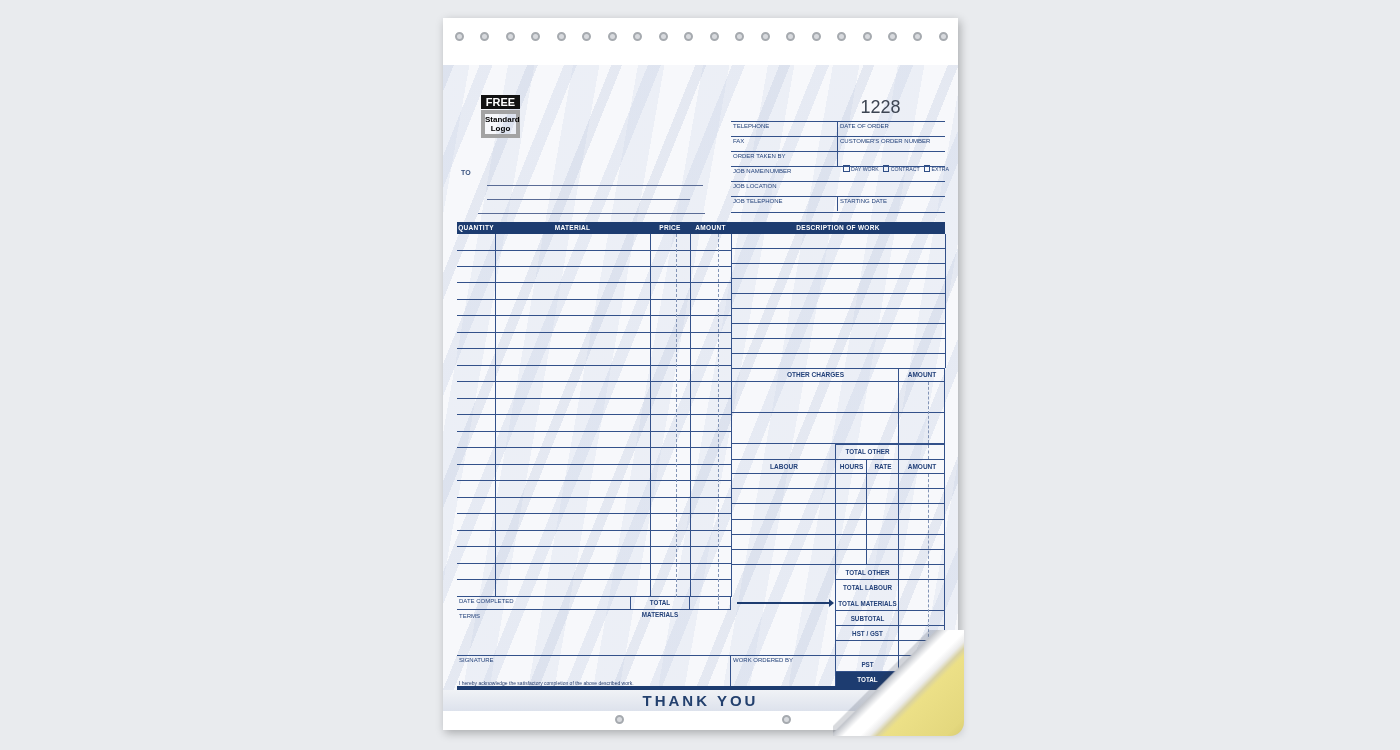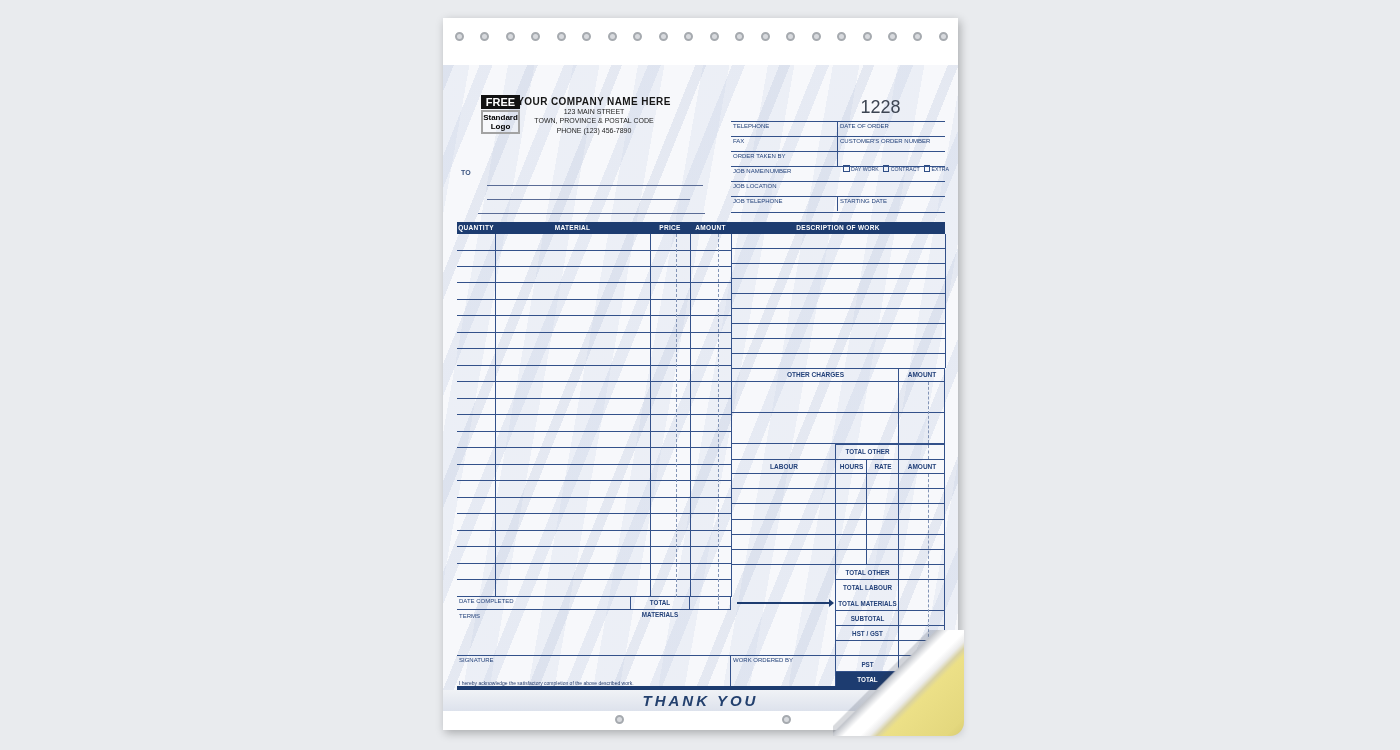--- a/index.html
+++ b/index.html
@@ -27,21 +27,21 @@
   .rowlines-1525{background:repeating-linear-gradient(to bottom, transparent 0 14.25px, #33518a 14.25px 15.25px);}
   .boldnavy{font-weight:bold;color:#24427a;}
   .totrow{position:absolute;left:0;width:63px;text-align:center;font-size:6.3px;font-weight:bold;color:#24427a;height:15.25px;line-height:15.25px;}
   .cb{display:inline-block;width:4.5px;height:4.5px;border:1px solid #2f4e86;margin-right:1.5px;vertical-align:-0.5px;}
   .cbl{font-size:5.2px;color:#24427a;margin-right:4px;}
   .fieldrow{position:absolute;left:0;width:214px;height:15px;border-top:1px solid #33518a;box-sizing:border-box;}
   .fl{position:absolute;left:2px;top:1px;}
   .curl{position:absolute;left:390px;top:612px;width:131px;height:106px;z-index:30;border-bottom-right-radius:14px;
     background:linear-gradient(135deg, rgba(0,0,0,0) 0 40%, rgba(40,50,70,.18) 41% 43%, #c3c6cc 44%, #ffffff 49% 56%, #ececec 60%, #d9d2a2 63%, #ece087 66%, #e4d87e 92%, #d9cc72 100%);}
   .thanks{position:absolute;left:0;top:672px;width:515px;height:21px;background:linear-gradient(to bottom,#f0f2f6,#dde2ec);
-    text-align:center;font-size:15px;letter-spacing:3px;font-weight:bold;color:#23406e;line-height:21px;font-style:italic;}
+    text-align:center;font-size:15px;letter-spacing:3px;font-weight:bold;color:#23406e;line-height:21px;}
 </style>
 </head>
 <body>
 
 <div class="stage">
   <div class="paper">
 
     <div class="pinfeed">
       <div class="holes-row">
         <i class="hole"></i>
@@ -66,32 +66,26 @@
           <i class="hole"></i>
       </div>
     </div>
 
     <div class="texture"></div>
 
     <div class="abs" style="left:395px;top:79px;width:85px;text-align:center;font-size:18px;color:#3d4552;">1228</div>
 
     <div class="abs" style="left:38px;top:77px;width:39px;border-radius:8px;">
       <div style="background:#121212;color:#fff;font-size:11px;font-weight:bold;text-align:center;padding:1px 0;">FREE</div>
-      <div style="border:2px solid #a3a3a3;text-align:center;font-size:8px;font-weight:bold;line-height:1.15;padding:1px 0;margin-top:1px;">
+      <div style="border:4px solid #a3a3a3;text-align:center;font-size:8px;font-weight:bold;line-height:1.15;padding:1px 0;margin-top:1px;">
         <div>Standard</div>
         <div>Logo</div>
       </div>
     </div>
 
-    <div class="abs" style="left:72px;top:78px;width:158px;text-align:center;">
-      <div style="font-size:10px;font-weight:bold;color:#161616;letter-spacing:.4px;">YOUR COMPANY NAME HERE</div>
-      <div style="font-size:7px;color:#242424;line-height:1.35;">123 MAIN STREET</div>
-      <div style="font-size:7px;color:#242424;line-height:1.35;">TOWN, PROVINCE &amp; POSTAL CODE</div>
-      <div style="font-size:7px;color:#242424;line-height:1.35;">PHONE (123) 456-7890</div>
-    </div>
 
     <div class="abs" style="left:18px;top:151px;font-size:7px;font-weight:bold;color:#39527f;">TO</div>
     <div class="abs" style="left:44px;top:167px;width:216px;border-bottom:1px solid #5a6c96;"></div>
     <div class="abs" style="left:44px;top:181px;width:203px;border-bottom:1px solid #5a6c96;"></div>
     <div class="abs" style="left:35px;top:195px;width:227px;border-bottom:1px solid #5a6c96;"></div>
 
     <div class="abs" style="left:288px;top:103px;width:214px;height:91px;border-bottom:1px solid #33518a;">
       <div class="fieldrow" style="top:0;">
         <span class="lbl fl">TELEPHONE</span>
         <span class="vl" style="left:106px;"></span>

